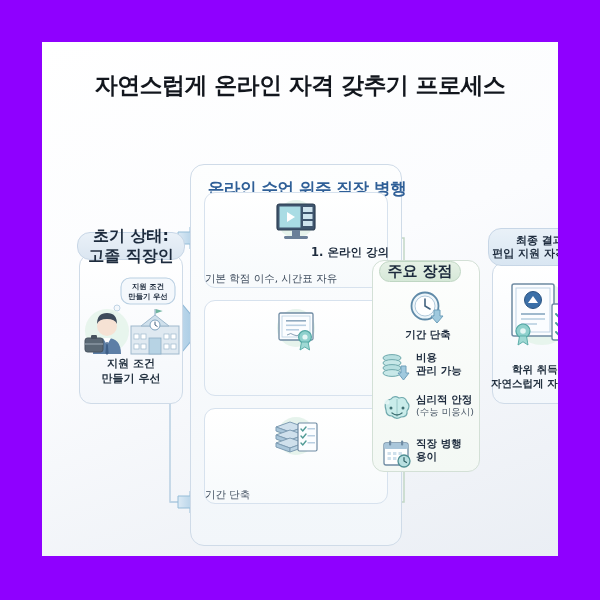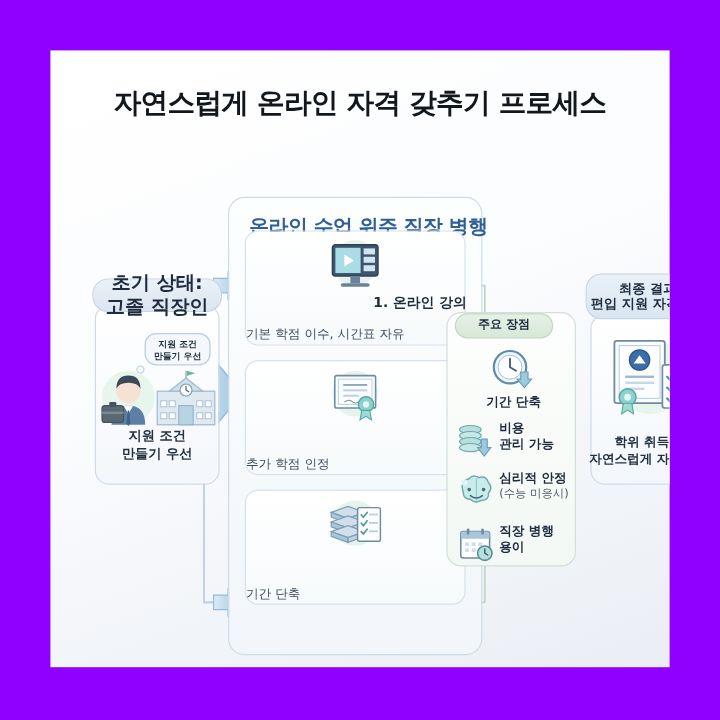--- a/index.html
+++ b/index.html
@@ -198,21 +198,21 @@
     box-sizing: border-box;
   }
   .benefit-pill {
     position: absolute;
     left: 337px;
     top: 219px;
     width: 82px;
     height: 21px;
     background: linear-gradient(180deg, #e6f1e6 0%, #d6e8d8 100%);
     border-color: #bfd6c3;
-    font-size: 10px;
+    font-size: 15px;
     z-index: 5;
     border-radius: 11px;
   }
   .benefit-row {
     position: absolute;
     left: 334px;
     width: 104px;
     height: 42px;
   }
   .benefit-ico {
@@ -418,21 +418,20 @@
         <rect x="11" y="6" width="34" height="27" rx="1.5" fill="#fbfdff" stroke="#6f8ba3" stroke-width="1.3"></rect>
         <rect x="14" y="9" width="28" height="21" fill="none" stroke="#b9cfe2" stroke-width="0.8"></rect>
         <rect x="18" y="13" width="20" height="1.6" fill="#8fa9bf"></rect>
         <rect x="18" y="17.5" width="20" height="1.6" fill="#b9cfe2"></rect>
         <rect x="18" y="22" width="13" height="1.6" fill="#b9cfe2"></rect>
         <path d="M19 28 q4-3 7 0 q3 2 6 -1" stroke="#7d96ad" stroke-width="0.9" fill="none"></path>
         <circle cx="37" cy="30" r="6.4" fill="#8fd1cd" stroke="#54a8a4" stroke-width="1.2"></circle>
         <circle cx="37" cy="30" r="2.6" fill="#e4f6f5"></circle>
         <path d="M33.5 35 l-1.5 8 l4.8 -3 l4.8 3 l-1.5 -8 z" fill="#9fd9d4" stroke="#54a8a4" stroke-width="0.9"></path>
       </svg>
-      <div class="step-sub">추가 학점 인정</div>
     </div>
 
     <div class="step" style="top:366px;">
       <svg class="step-icon" viewBox="0 0 56 46">
         <circle cx="28" cy="21" r="19" fill="#e3f2ea" opacity="0.9"></circle>
         <g>
           <path d="M8 12 l14 -5 l14 5 l-14 5 z" fill="#cfe0ec" stroke="#7f9db4" stroke-width="1"></path>
           <path d="M8 12 l0 4 l14 5 l0 -4 z" fill="#a9c6da" stroke="#7f9db4" stroke-width="1"></path>
           <path d="M36 12 l0 4 l-14 5 l0 -4 z" fill="#bcd4e4" stroke="#7f9db4" stroke-width="1"></path>
           <path d="M8 20 l14 -5 l14 5 l-14 5 z" fill="#cfe0ec" stroke="#7f9db4" stroke-width="1"></path>

